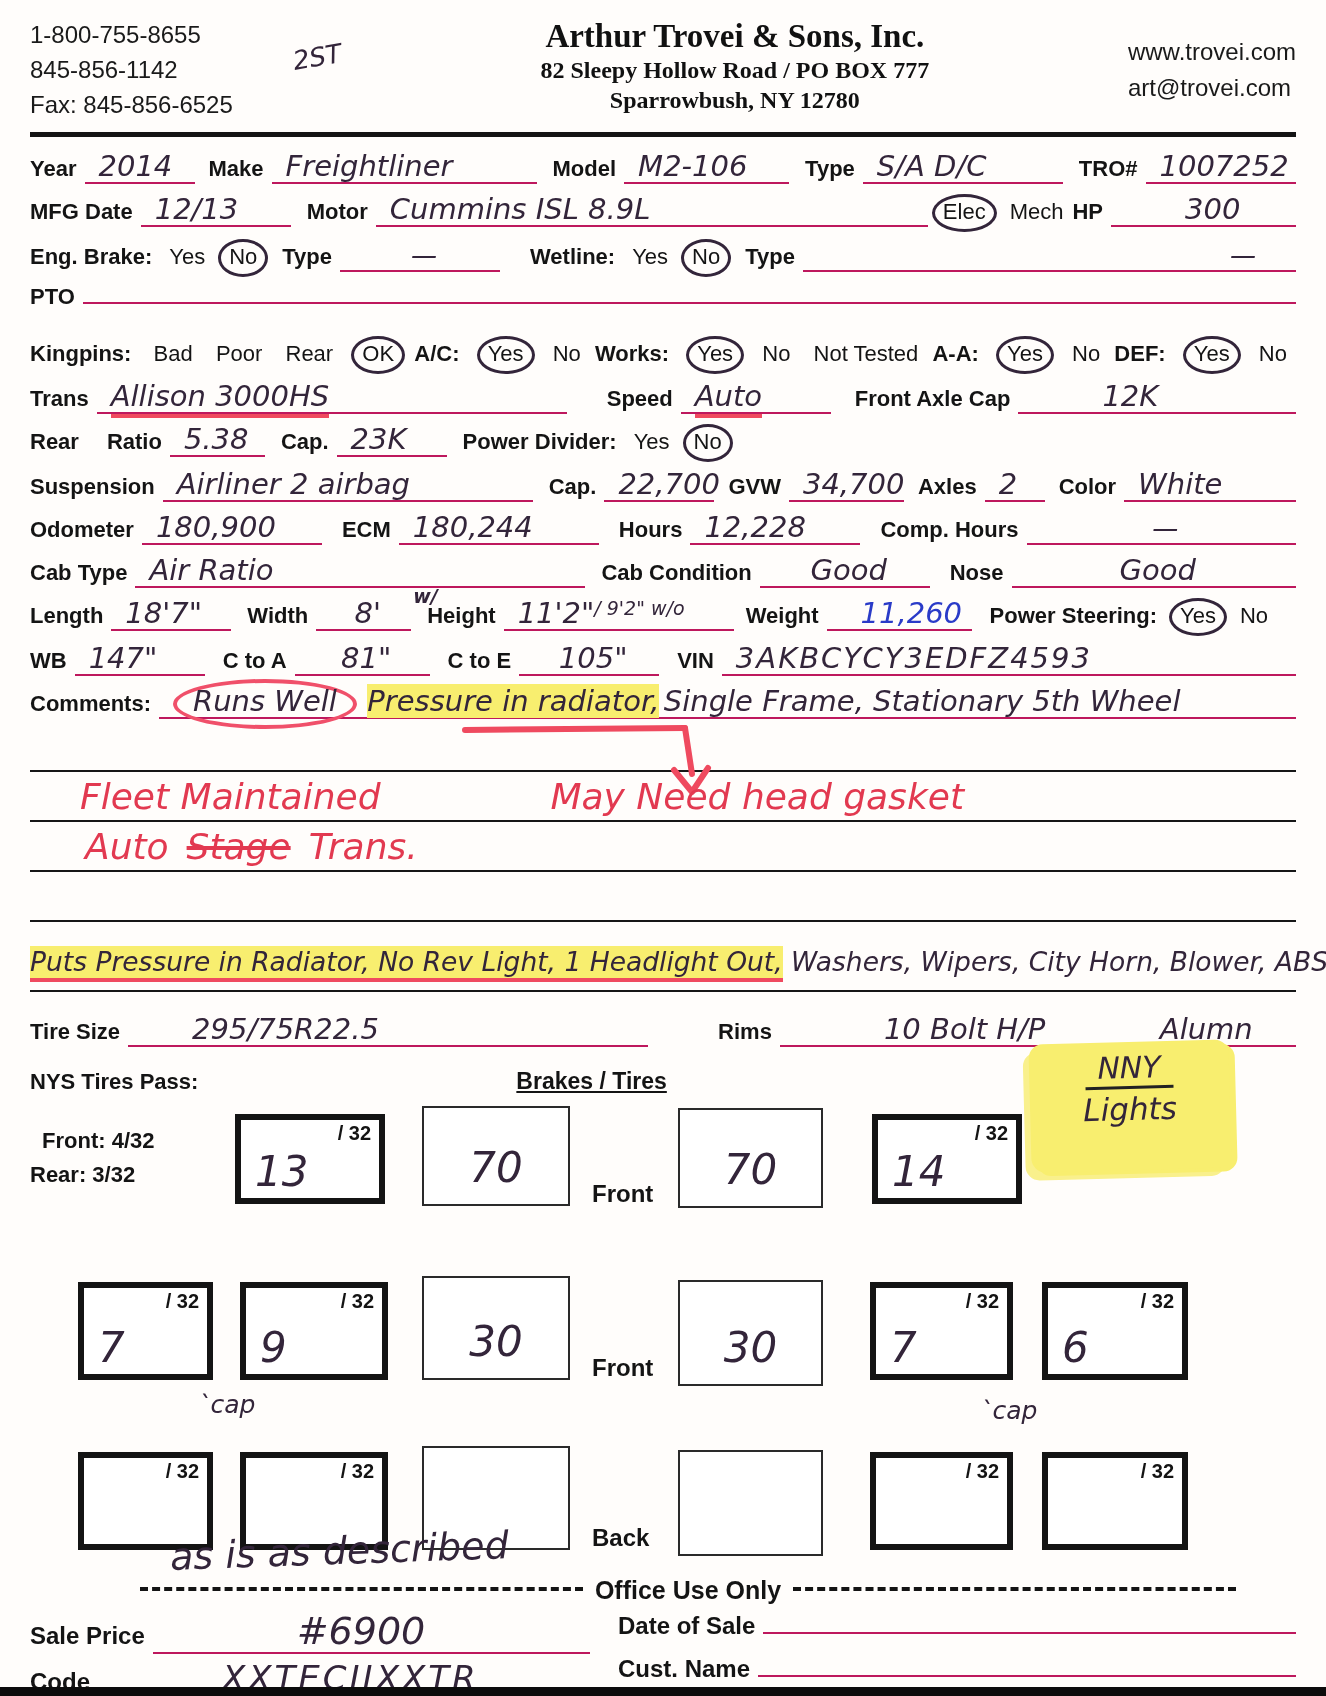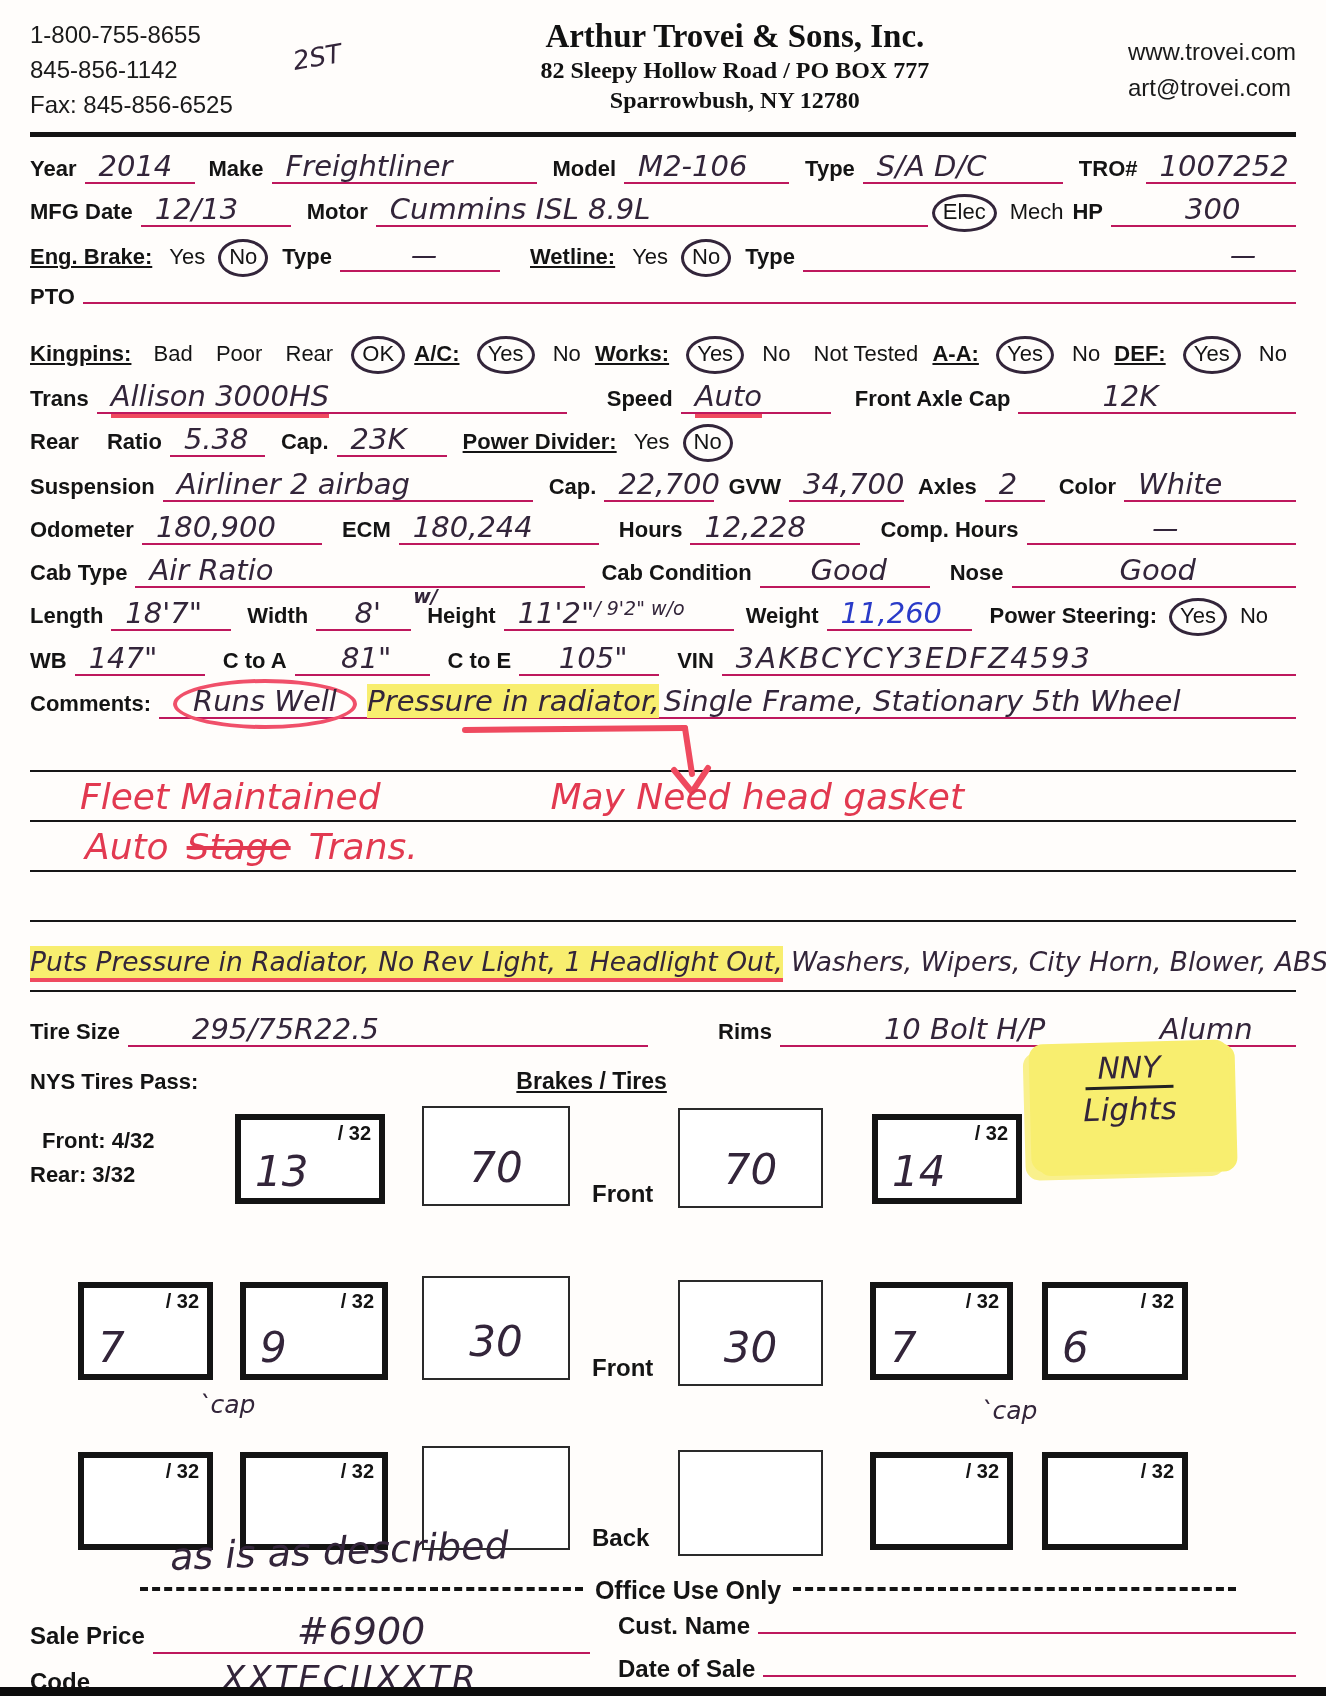--- a/index.html
+++ b/index.html
@@ -13,28 +13,28 @@
   .hdr-center { flex:1; text-align:center; font-family:"Liberation Serif", serif; color:#111; }
   .hdr-company { font-size:33px; font-weight:bold; }
   .hdr-addr { font-size:24px; font-weight:bold; line-height:1.25; }
   .hdr-right { font-size:24px; color:#1a1a1a; text-align:left; line-height:1.5; padding-top:16px; }
   .rule-thick { border-top:5px solid #141414; margin-top:10px; }
 
   
   .frm { margin-top:14px; }
   .row { display:flex; align-items:baseline; margin-top:7px; min-height:36px; }
   .lbl { font-weight:bold; font-size:22px; color:#141414; white-space:nowrap; padding-right:8px; }
-  .lbl.ul { text-decoration:underline; }
+  .lbl.ul { }
   .opt { font-weight:normal; font-size:22px; color:#141414; white-space:nowrap; margin:0 9px; }
   .circ { display:inline-block; border:3px solid #33253a; border-radius:50%; padding:2px 8px 4px; margin:0 4px; }
   .fill { border-bottom:2px solid #be185d; padding:0 6px 0 14px; position:relative; }
   .grow { flex:1; }
   .hw { font-family:"DejaVu Sans", sans-serif; font-style:italic; color:#33253a; font-size:26px; line-height:1.05; white-space:nowrap; }
   .hw.big { font-size:29px; }
-  .blue { color:#2a3bc8; }
+  .blue { color:#2a3bc8;margin-left:20px; }
   .red { color:#e23950; }
   .rul-red { border-bottom:4px solid #ef4a5f; padding-bottom:1px; }
   .hl { background:#f8ee6f; }
   .small-sup { font-size:19px; position:relative; top:-8px; }
   .wslash { position:absolute; top:-16px; left:2px; font-size:19px; }
 
   
   .cline { border-bottom:2px solid #161616; min-height:44px; display:flex; align-items:baseline; position:relative; margin-top:6px; }
   .redcirc { border:4px solid #f0506a; border-radius:50%; padding:1px 16px 7px; margin-right:6px; }
   .strike { text-decoration:line-through; text-decoration-thickness:4px; }
@@ -364,27 +364,27 @@
           <span class="fill grow"><span class="hw" style="font-size:38px; padding-left:130px">#6900</span></span>
         </div>
         <div class="row">
           <span class="lbl" style="font-size:24px">Code</span>
           <span class="fill grow"><span class="hw" style="font-size:34px; padding-left:110px; letter-spacing:3px">XXTECJJXXTR</span></span>
         </div>
 
       </div>
       <div>
         <div class="row">
+          <span class="lbl" style="font-size:24px">Date of Sale</span>
+          <span class="fill grow"></span>
+        </div>
+        <div class="row">
           <span class="lbl" style="font-size:24px">Cust. Name</span>
           <span class="fill grow"></span>
         </div>
-        <div class="row">
-          <span class="lbl" style="font-size:24px">Date of Sale</span>
-          <span class="fill grow"></span>
-        </div>
 
       </div>
     </div>
 
   </div>
 
   <div class="botbar"></div>
 </div>
 
 </body></html>

